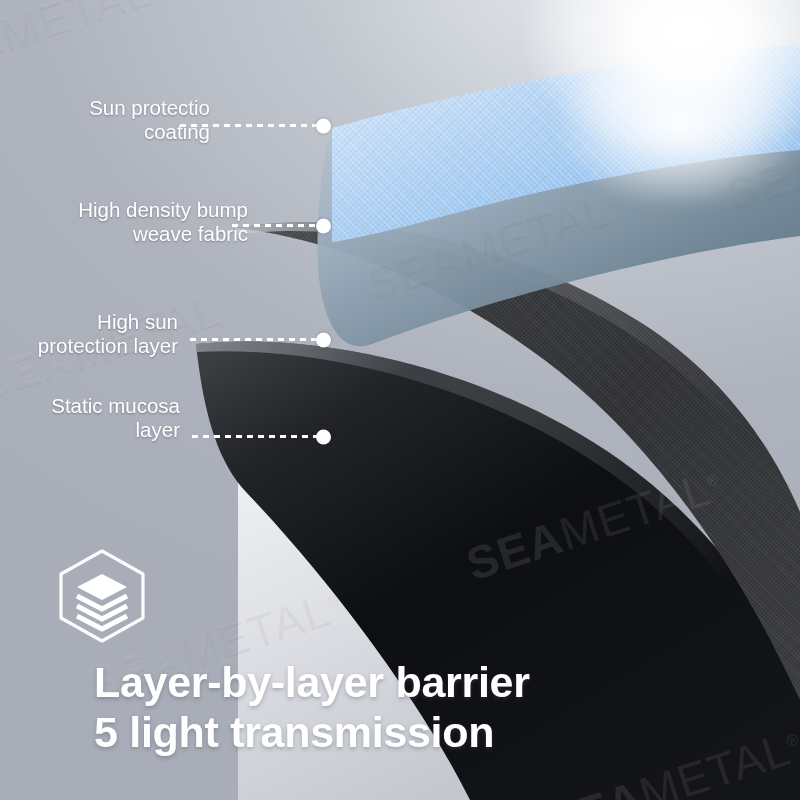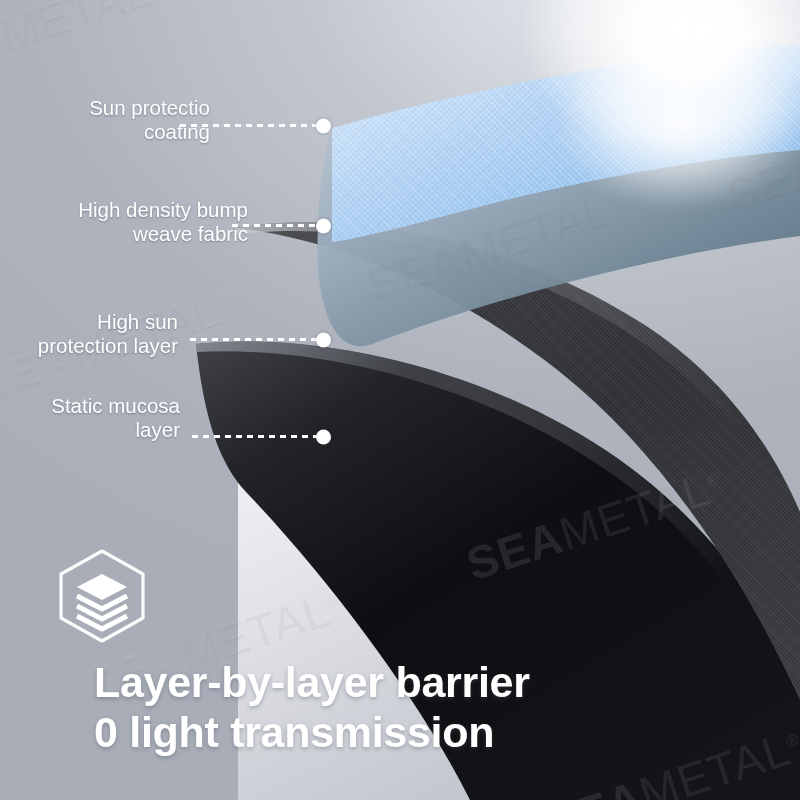--- a/index.html
+++ b/index.html
@@ -252,16 +252,16 @@
       <polygon points="46,3 87,26 87,70 46,93 5,70 5,26" fill="none" stroke="#ffffff" stroke-width="3.2" stroke-linejoin="round" opacity=".95"></polygon>
       <polygon points="46,26 71,39 46,52 21,39" fill="#ffffff"></polygon>
       <polyline points="21,48 46,61 71,48" fill="none" stroke="#ffffff" stroke-width="5" stroke-linejoin="round"></polyline>
       <polyline points="21,58 46,71 71,58" fill="none" stroke="#ffffff" stroke-width="5" stroke-linejoin="round"></polyline>
       <polyline points="21,68 46,81 71,68" fill="none" stroke="#ffffff" stroke-width="5" stroke-linejoin="round"></polyline>
     </svg>
   </div>
 
   <div class="headline">
     <span class="l1">Layer-by-layer barrier</span>
-    <span class="l2">0 light transmission</span>
+    <span class="l2">5 light transmission</span>
   </div>
 
 </div>
 
 </body></html>

